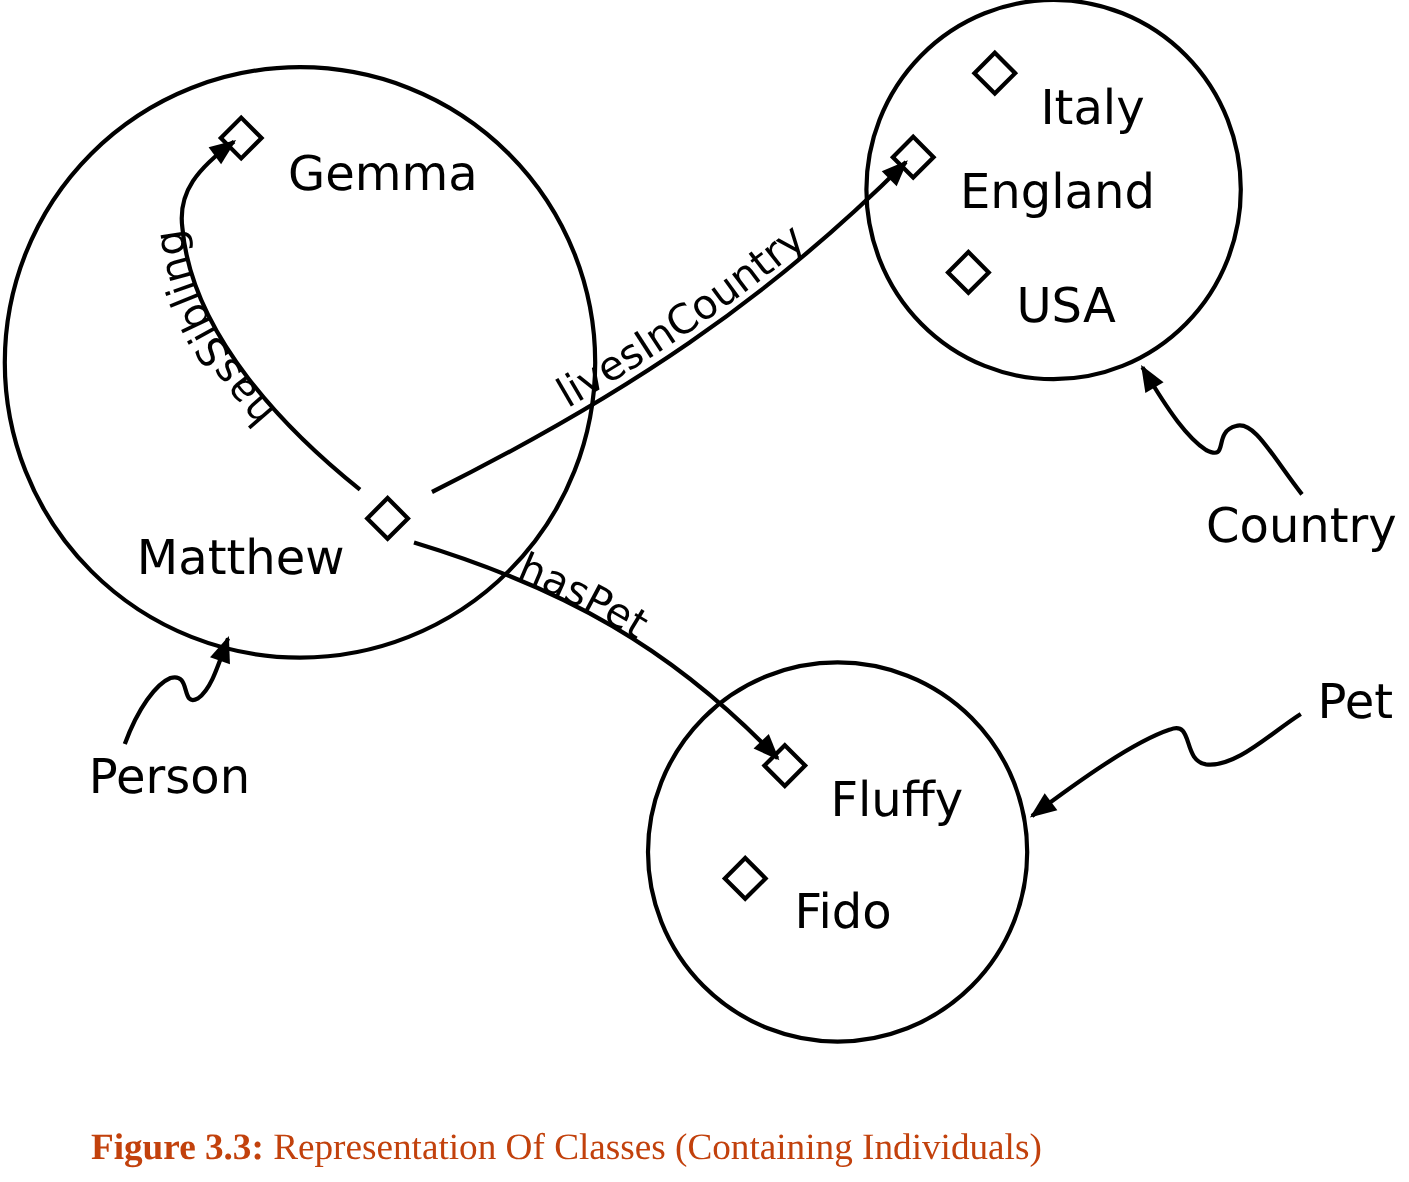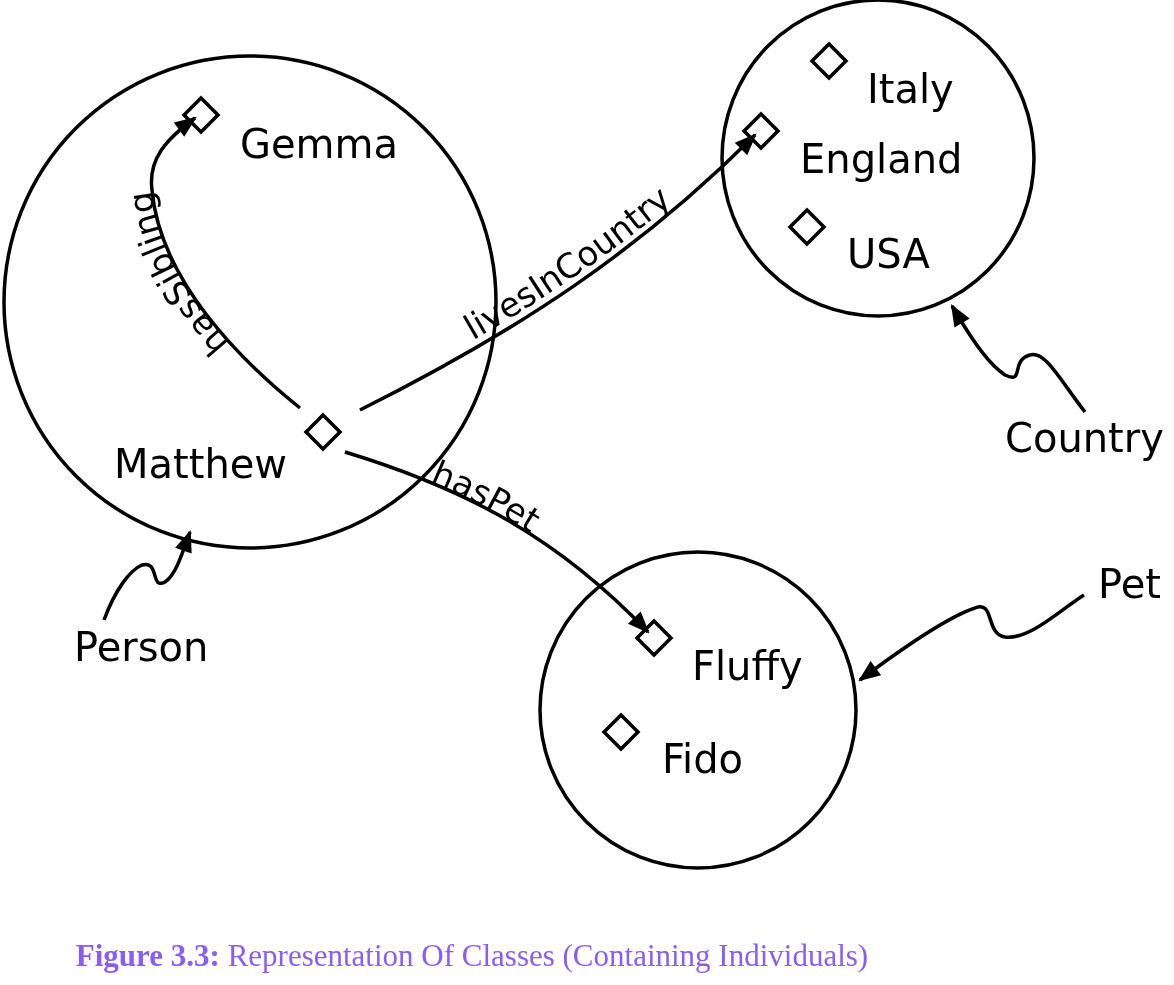--- a/index.html
+++ b/index.html
@@ -1,21 +1,21 @@
 <!DOCTYPE html>
 <html><head>
 <meta charset="utf-8">
 <style>
   html, body { margin:0; padding:0; background:#ffffff; }
   body { width:1174px; height:985px; position:relative; overflow:hidden; }
   #diagram { position:absolute; left:0; top:0; }
   .sans { font-family:"DejaVu Sans", "Liberation Sans", sans-serif; fill:#000; }
   .caption {
     position:absolute; left:0; width:944px; top:938px; text-align:center;
-    font-family:"Liberation Serif", "DejaVu Serif", serif; font-size:31px; color:#8b5cf6;
+    font-family:"Liberation Serif", "DejaVu Serif", serif; font-size:31px; color:#c2410c;
   }
   .caption b { font-weight:bold; }
 </style>
 </head>
 <body>
 
 <svg id="diagram" width="1174" height="930" viewBox="0 0 1174 930">
   <defs>
     <marker id="arrow" viewBox="0 0 10 10" refX="9" refY="5" markerWidth="7" markerHeight="7" orient="auto-start-reverse" markerUnits="userSpaceOnUse">
       <path d="M0,0 L10,5 L0,10 z" fill="#000"></path>

